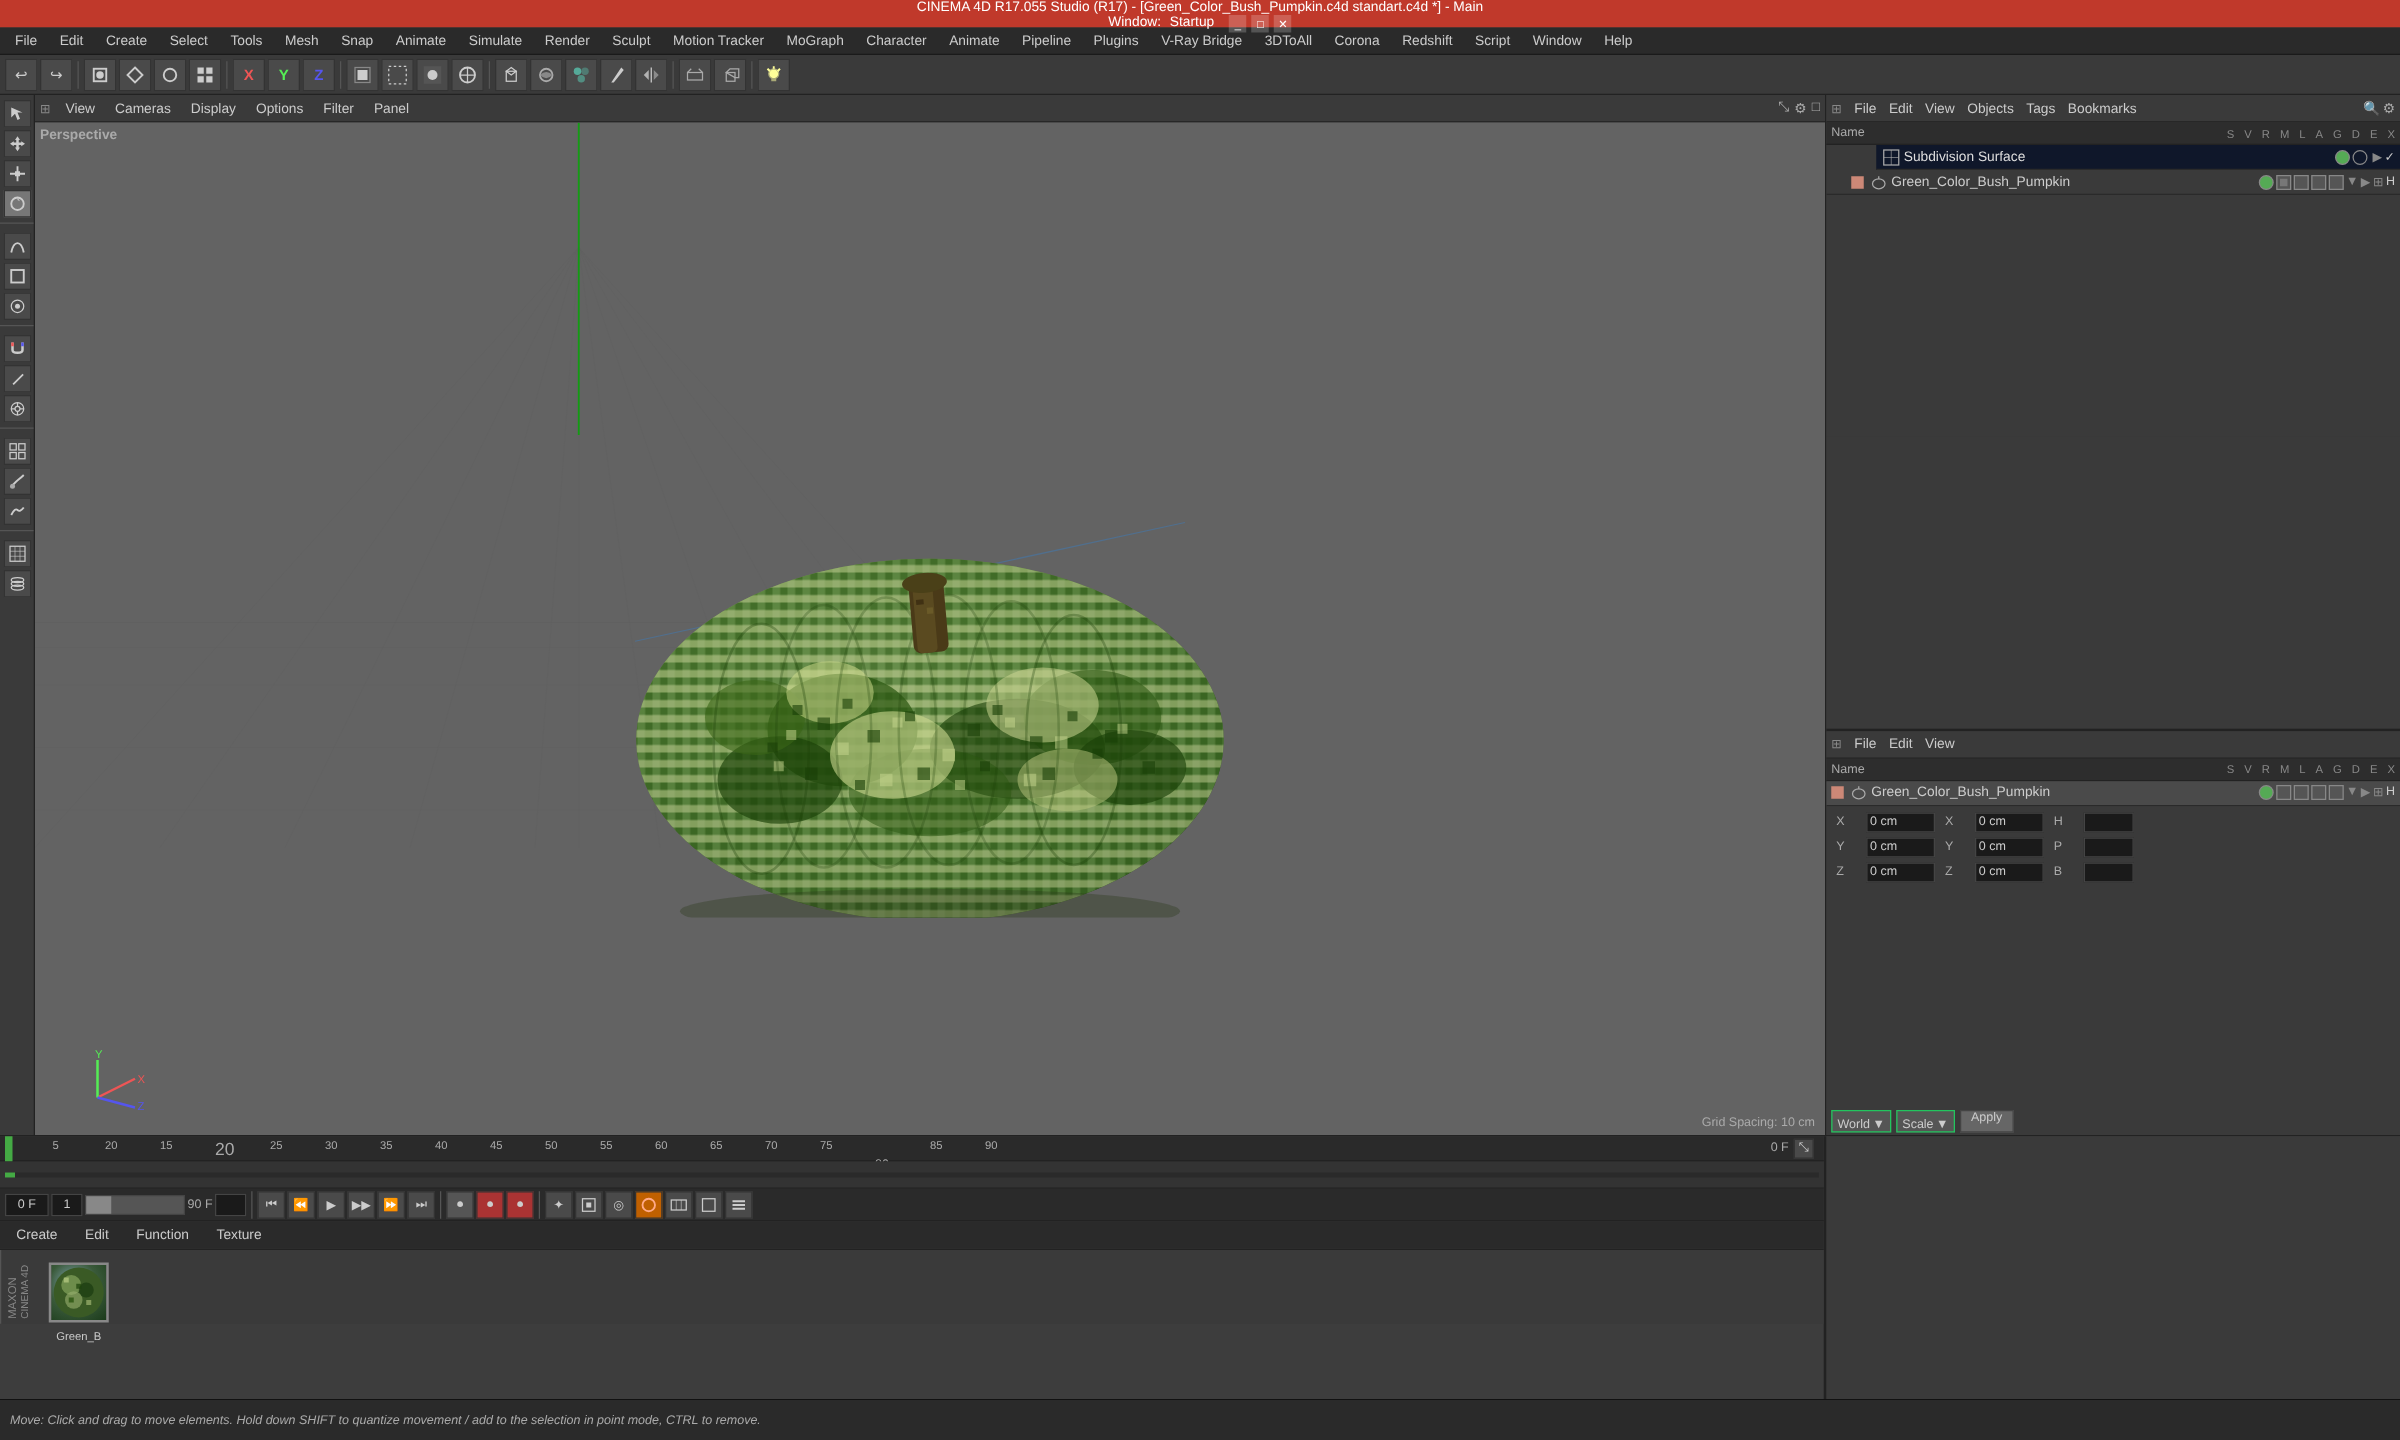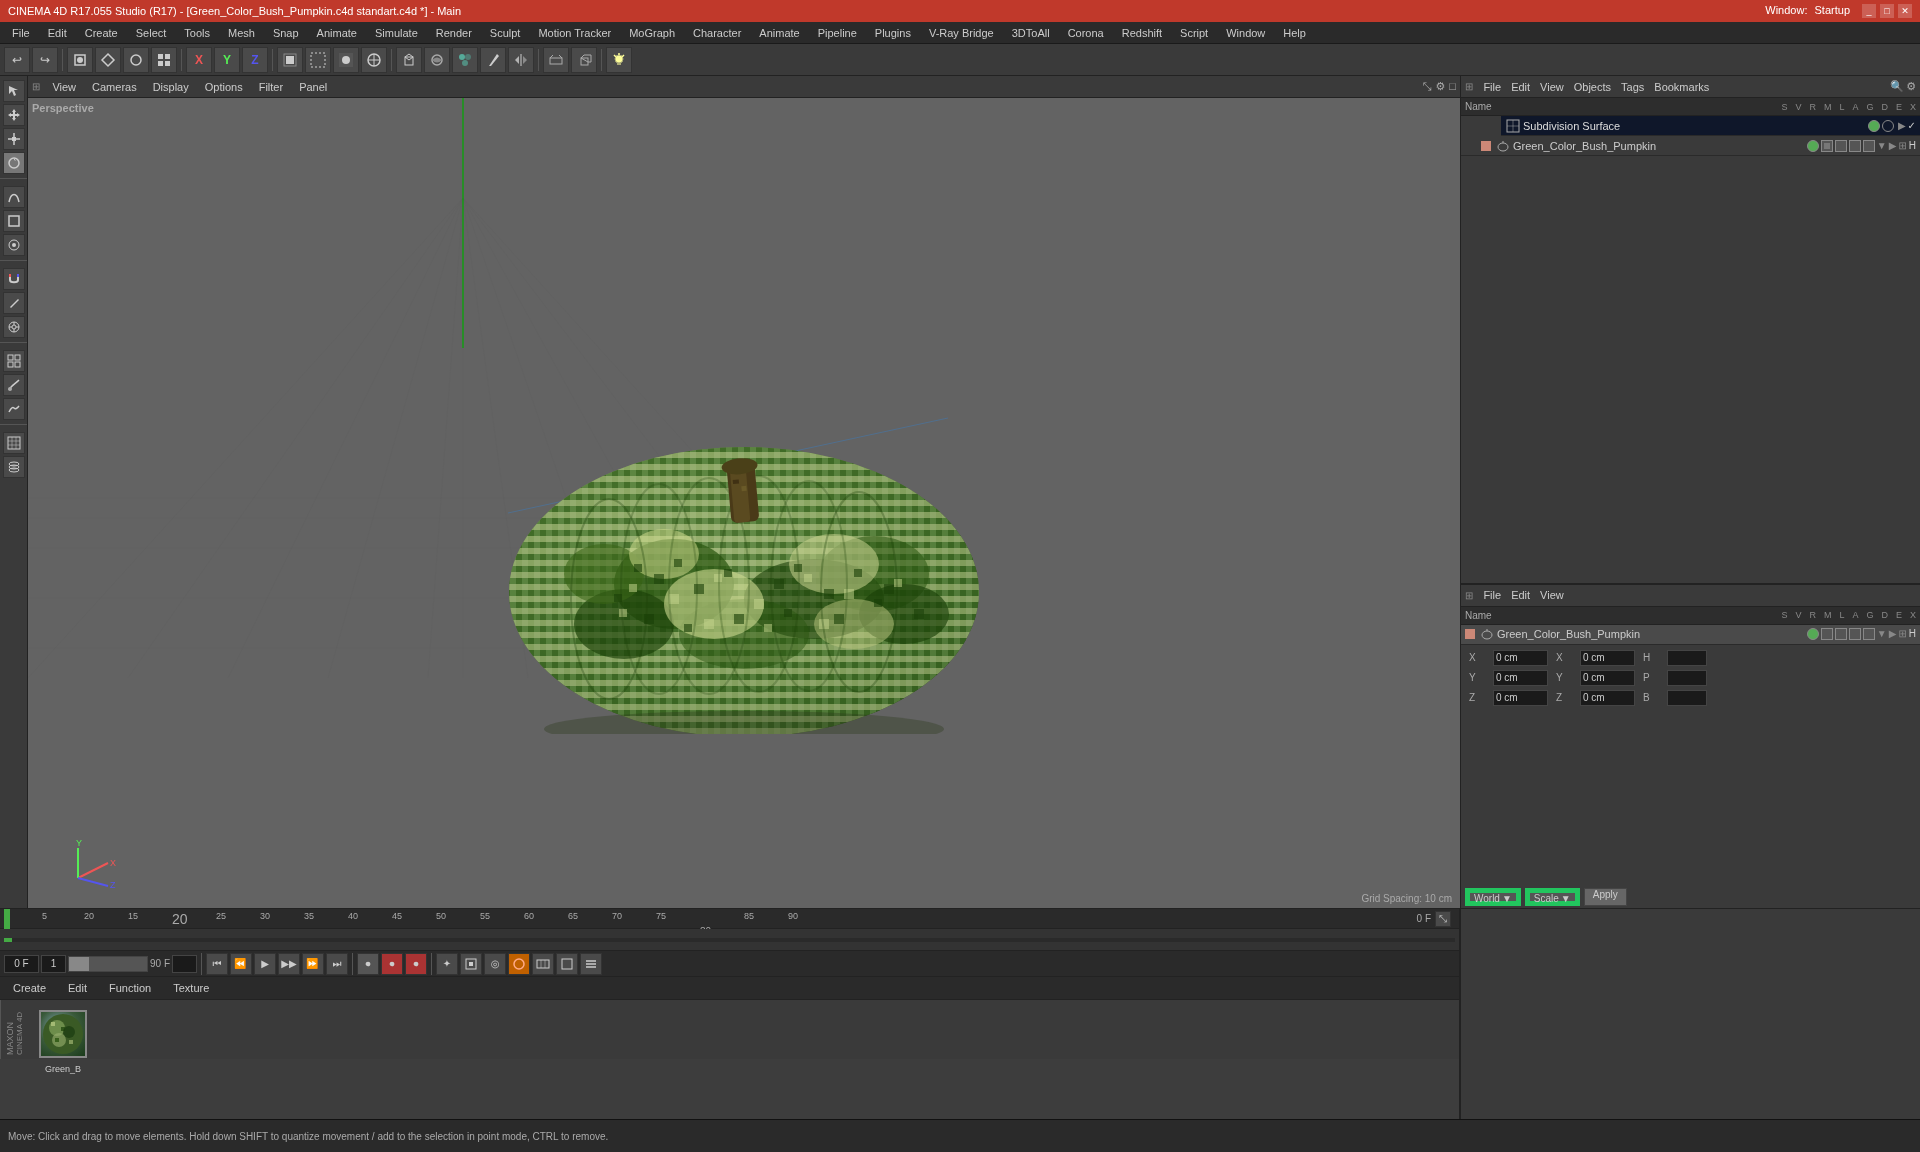--- a/index.html
+++ b/index.html
@@ -17,20 +17,21 @@
     
     #titlebar {
       height: 22px;
       background: #c0392b;
       display: flex;
       align-items: center;
       justify-content: space-between;
       padding: 0 8px;
       color: white;
       font-size: 11px;
+      flex-direction: column;
     }
     .title-btn {
       width: 14px; height: 14px;
       background: rgba(255,255,255,0.2);
       border: none;
       color: white;
       font-size: 9px;
       cursor: pointer;
       display: flex; align-items: center; justify-content: center;
     }
@@ -368,20 +369,21 @@
       background: #2a2a2a;
       display: flex;
       align-items: center;
       padding: 16px 8px;
       color: #aaa;
       font-size: 10px;
       border-top: 1px solid #111;
       position: fixed;
       bottom: 0;
       width: 100%;
+      font-style: italic;
     }
 
     
     .grid-svg {
       position: absolute;
       inset: 0;
       width: 100%;
       height: 100%;
     }
 
@@ -413,26 +415,26 @@
       height: 22px;
       background: #3a3a3a;
       display: flex;
       align-items: center;
       padding: 0 4px;
       gap: 4px;
     }
     .transform-dropdown {
       height: 18px;
       background: #555;
-      border: 5px solid #22c55e;
+      border: 1px solid #22c55e;
       color: #ccc;
       font-size: 10px;
       padding: 0 4px;
       cursor: pointer;
-      display: flex; align-items: flex-start; gap: 2px;
+      display: flex; align-items: flex-end; gap: 2px;
     }
     .transform-apply {
       height: 18px;
       background: #666;
       border: 1px solid #444;
       color: #ccc;
       font-size: 10px;
       padding: 0 8px;
       cursor: pointer;
     }

